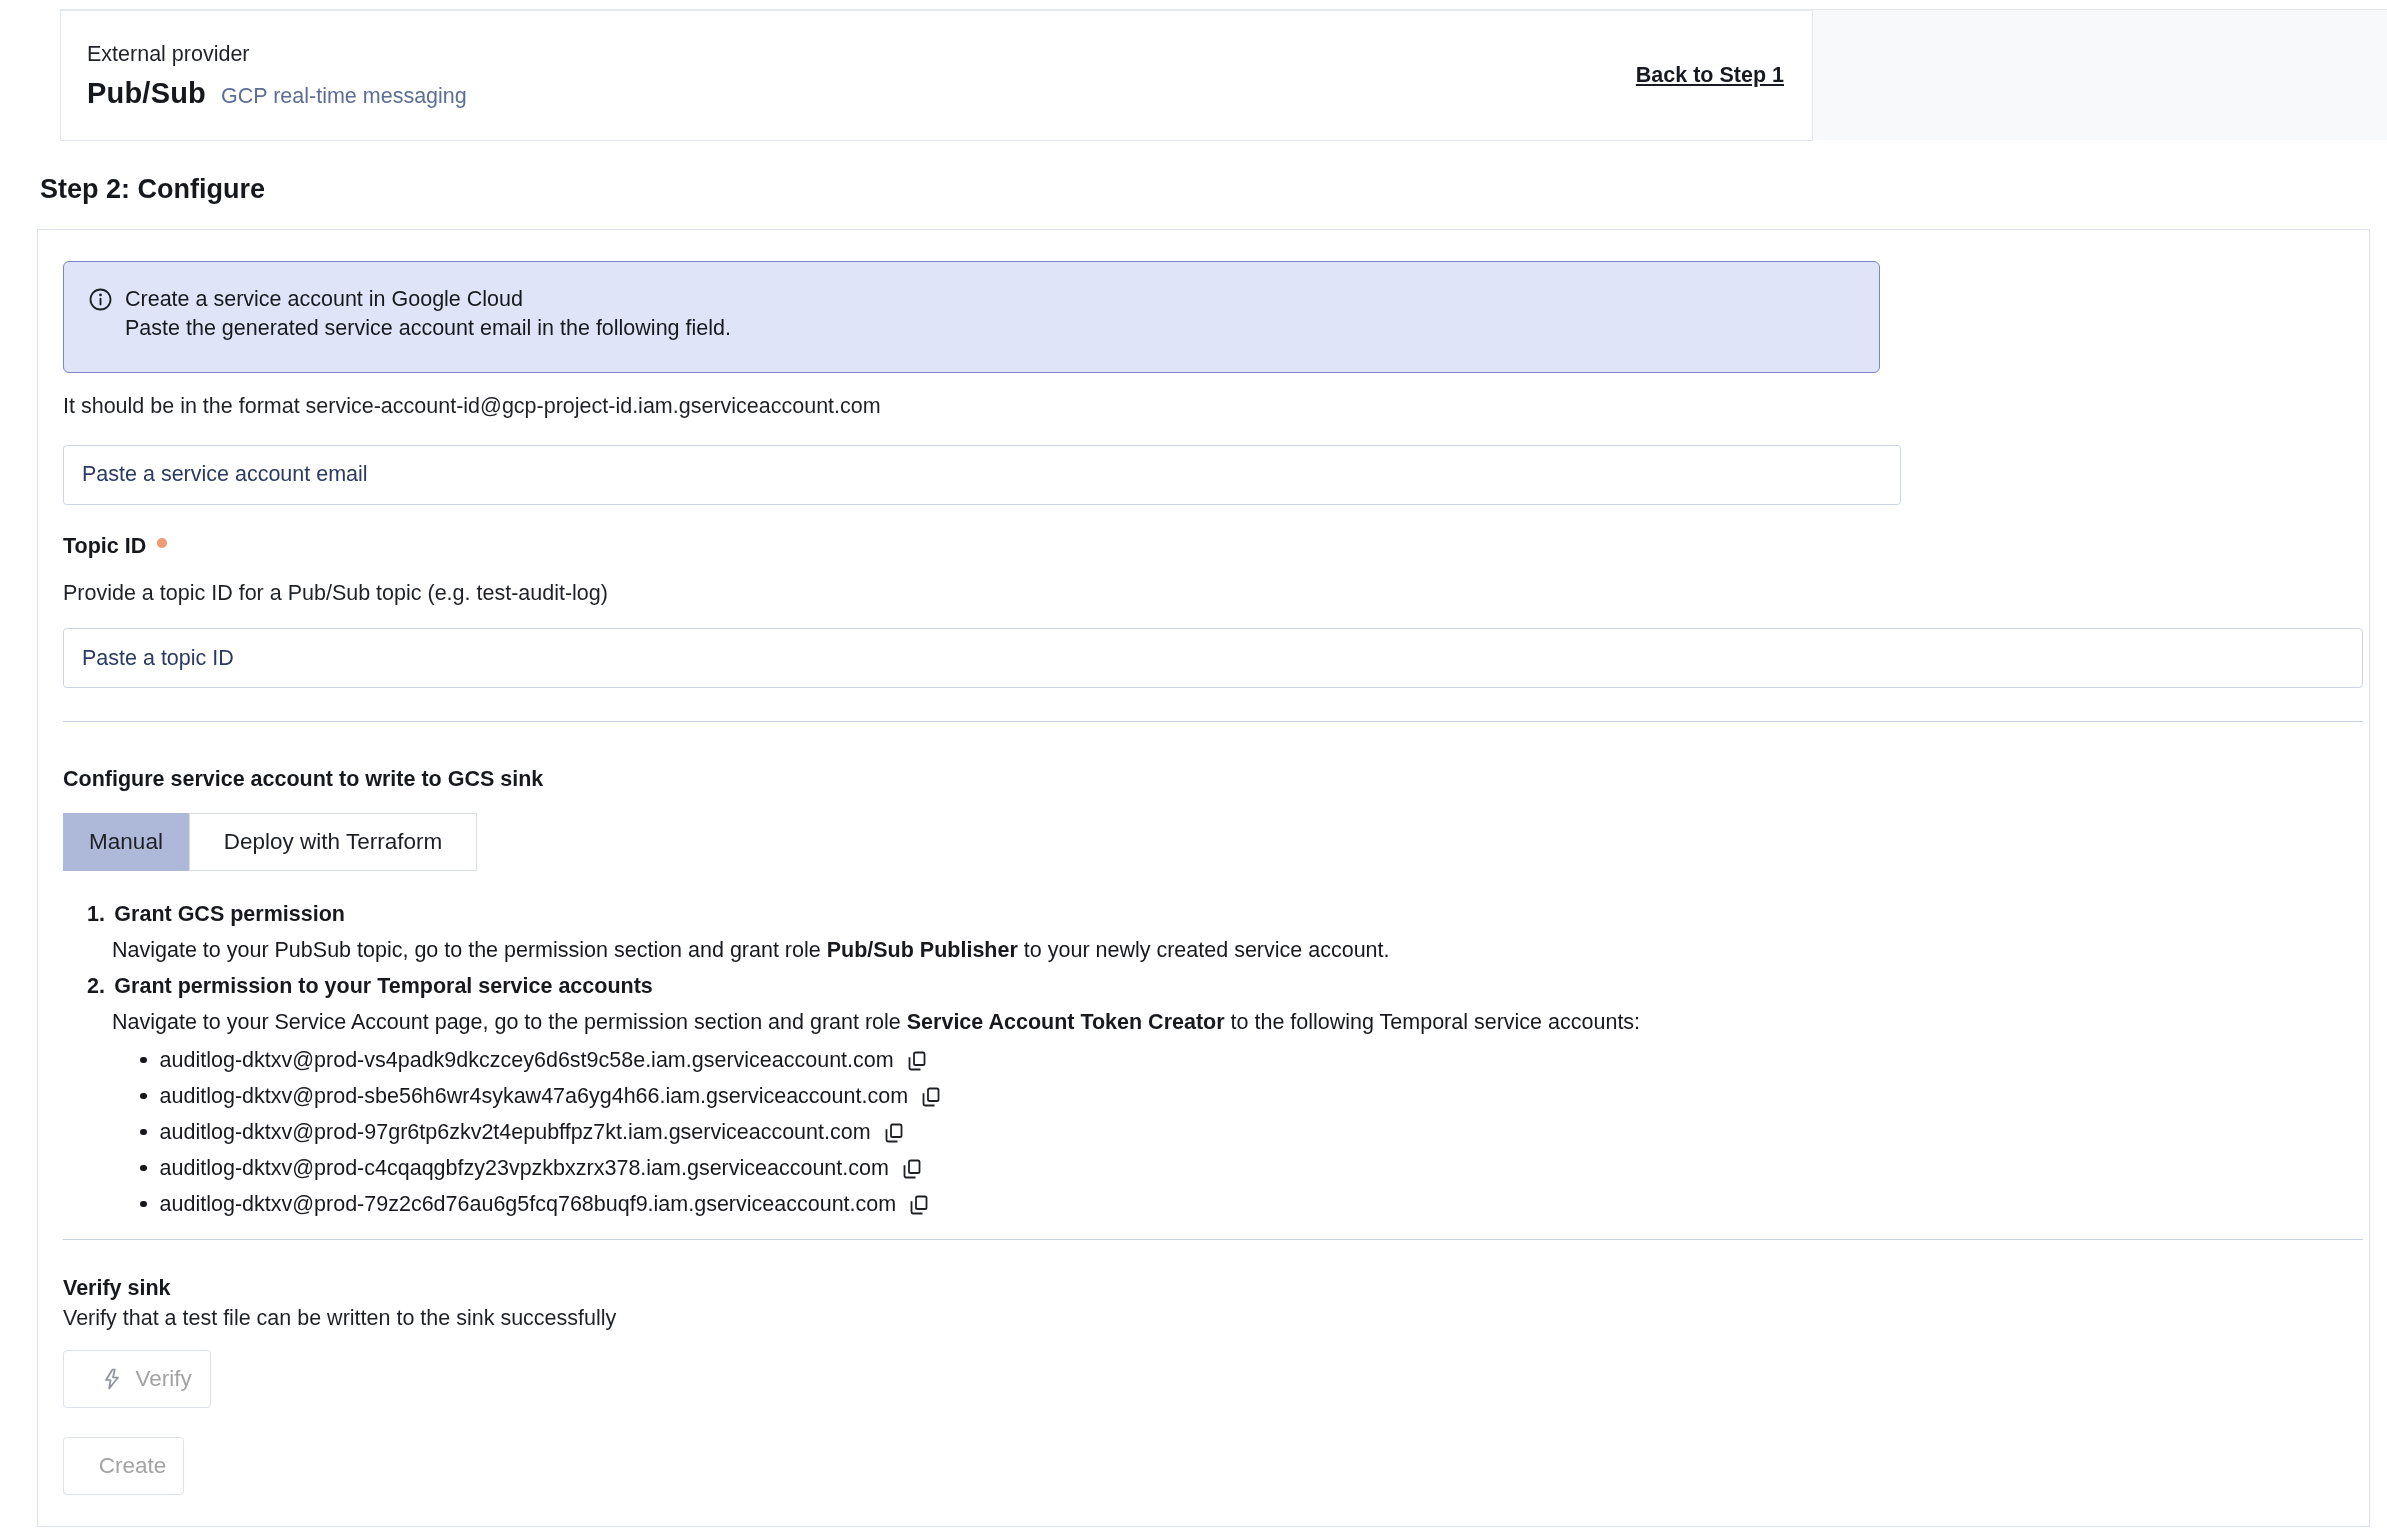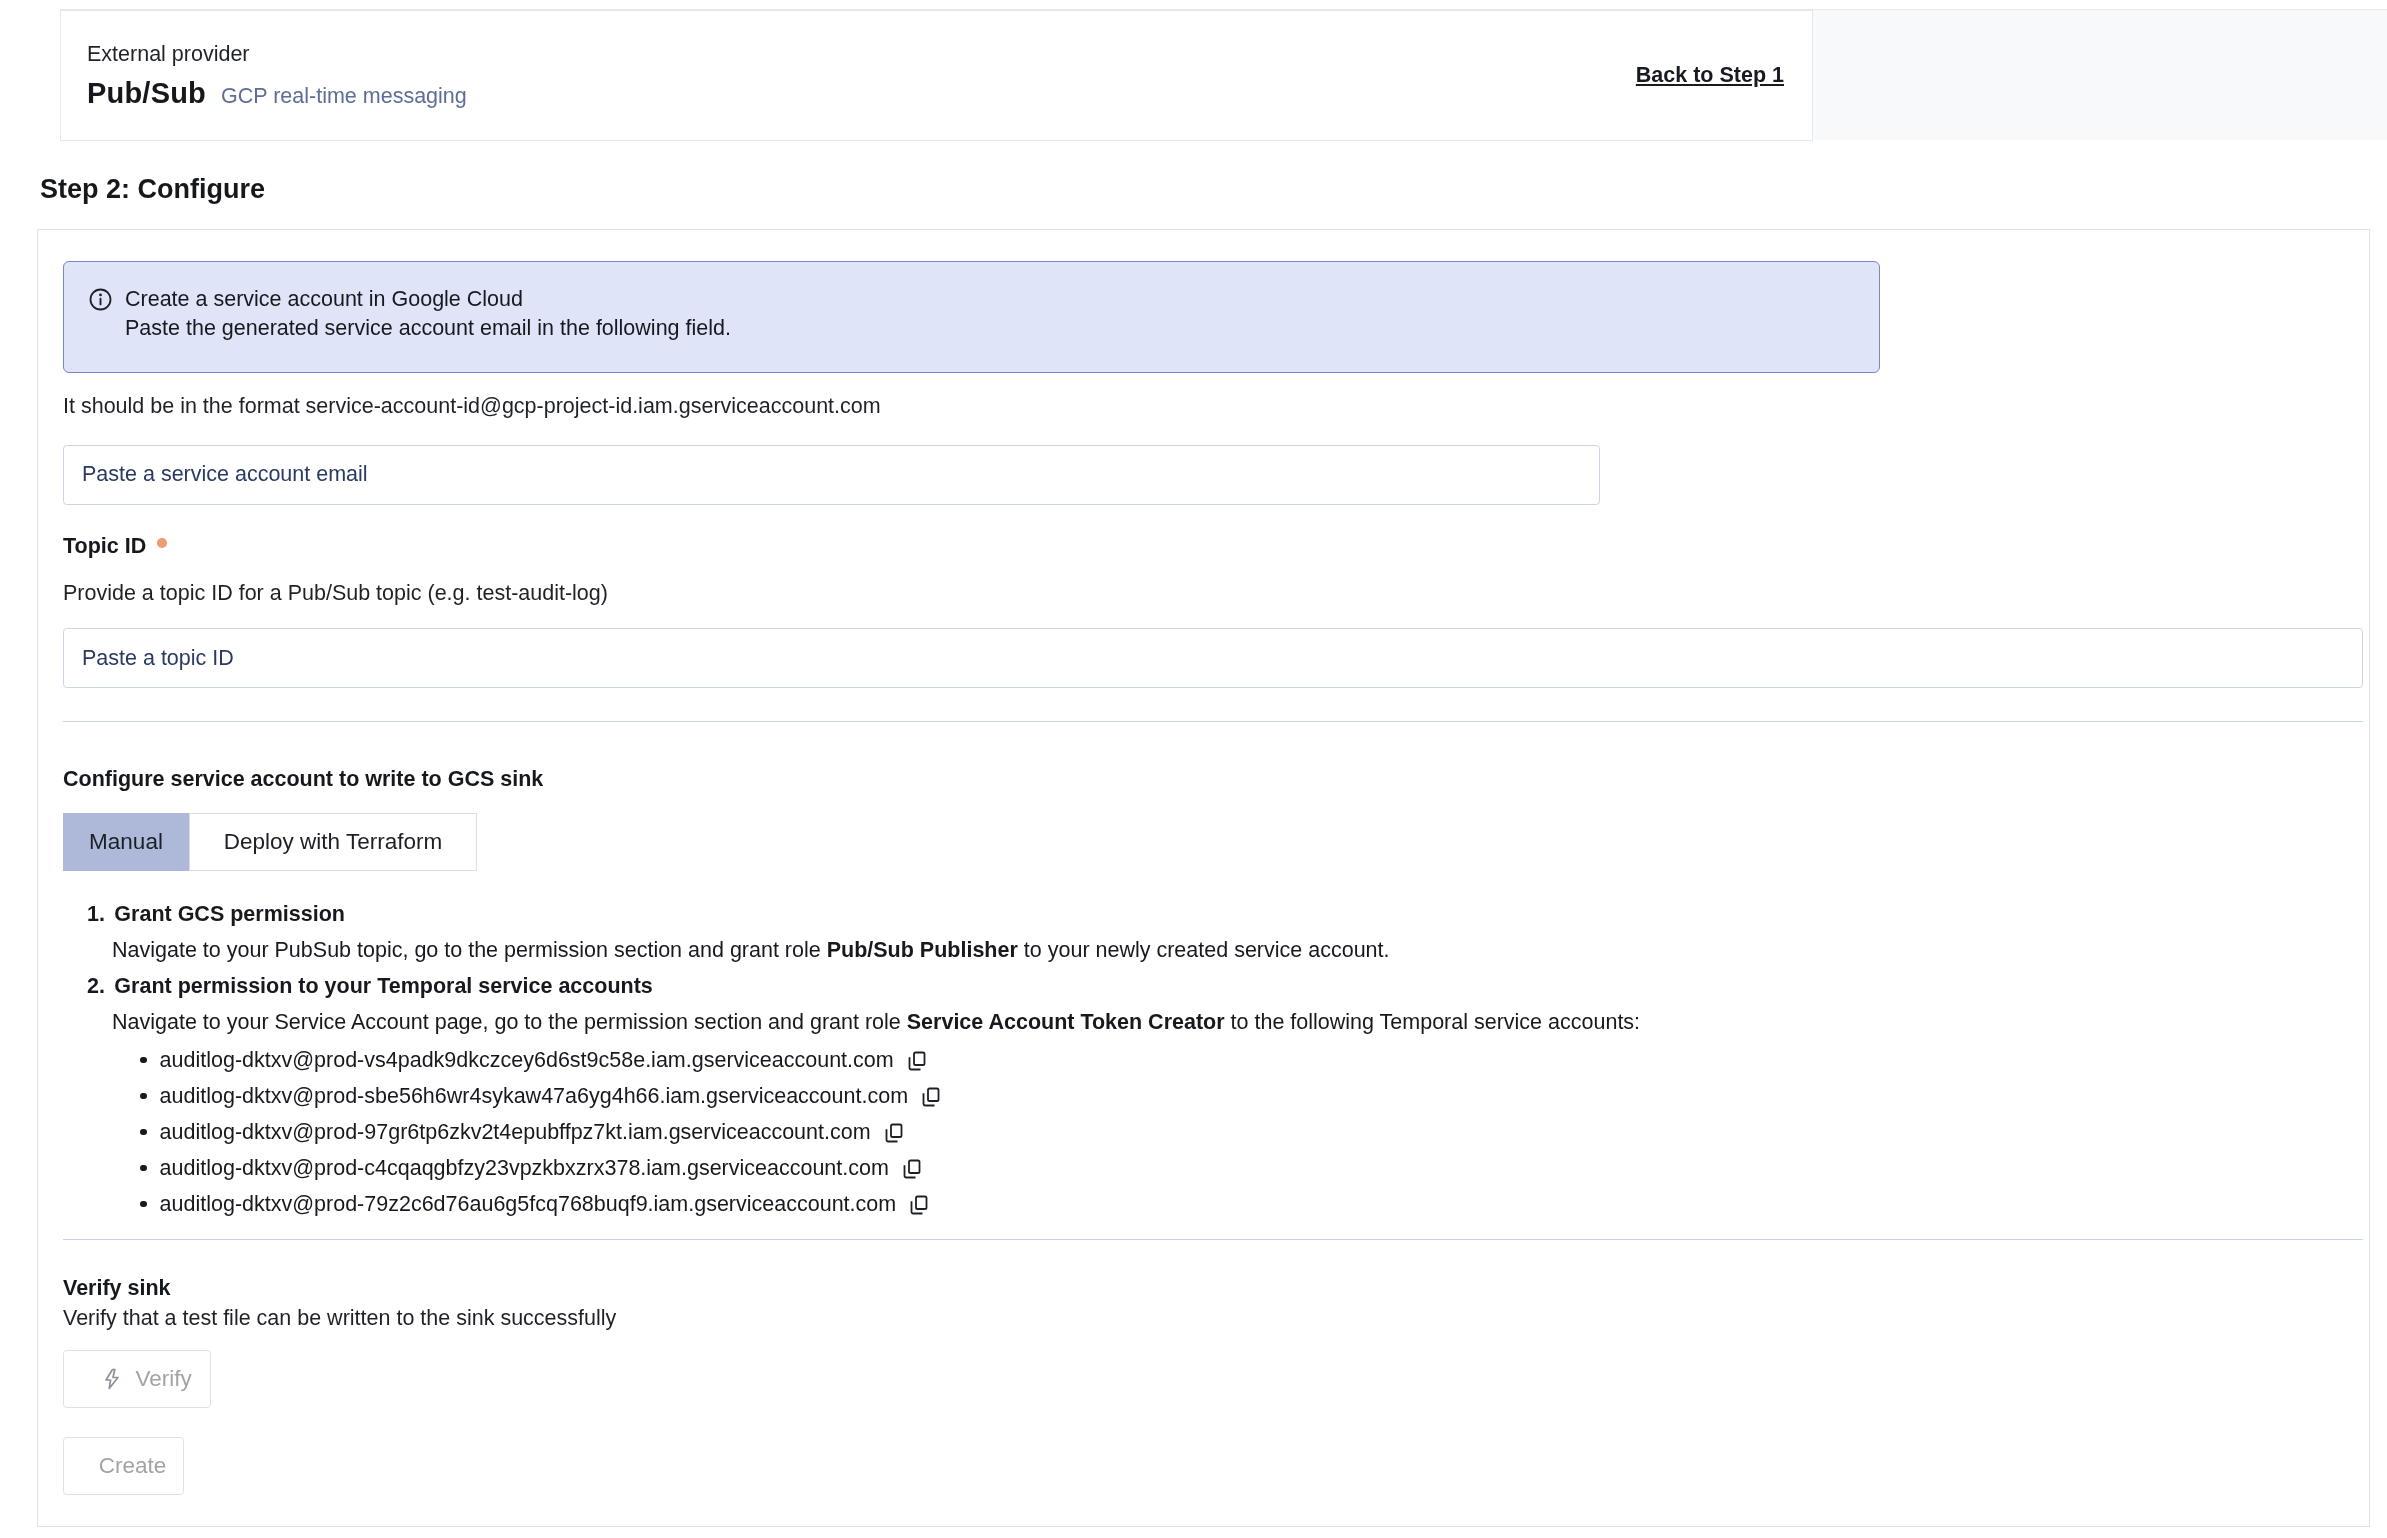--- a/index.html
+++ b/index.html
@@ -33,21 +33,21 @@
   .info-body { margin-left:37px; }
 
   .field-label-row { display:flex; align-items:center; gap:11.2px; margin-top:30px; }
   .field-label { font-size:21.5px; font-weight:700; color:#15181d; line-height:28px; }
   .req-dot { width:9.4px; height:9.4px; border-radius:50%; background:#f09c72; margin-top:-5.6px; }
   .field-helper { font-size:21.5px; color:#1e2126; line-height:30px; margin-top:18px; }
 
   input.text-input { display:block; height:60px; border:0.9px solid #ccd4e4; border-radius:3.7px;
     background:#ffffff; font-family:inherit; font-size:21.5px; color:#1c1f24; padding:0 18px; outline:none; }
   input.text-input::placeholder { color:#2b3a63; opacity:1; }
-  .input-email { width:1537px; margin-top:23.4px; }
+  .input-email { width:1838px; margin-top:23.4px; }
   .input-topic { width:2300px; margin-top:20.6px; }
 
   .divider { width:2300px; height:0; border-top:1.9px solid #c9d3e8; }
   .divider-1 { margin-top:33px; }
   .divider-2 { margin-top:17px; }
 
   .config-heading { margin-top:45px; font-size:21.5px; font-weight:700; color:#15181d; }
 
   .tabs { margin-top:20.6px; display:flex; }
   .tab { height:58px; display:flex; align-items:center; justify-content:center; font-size:22.5px;

